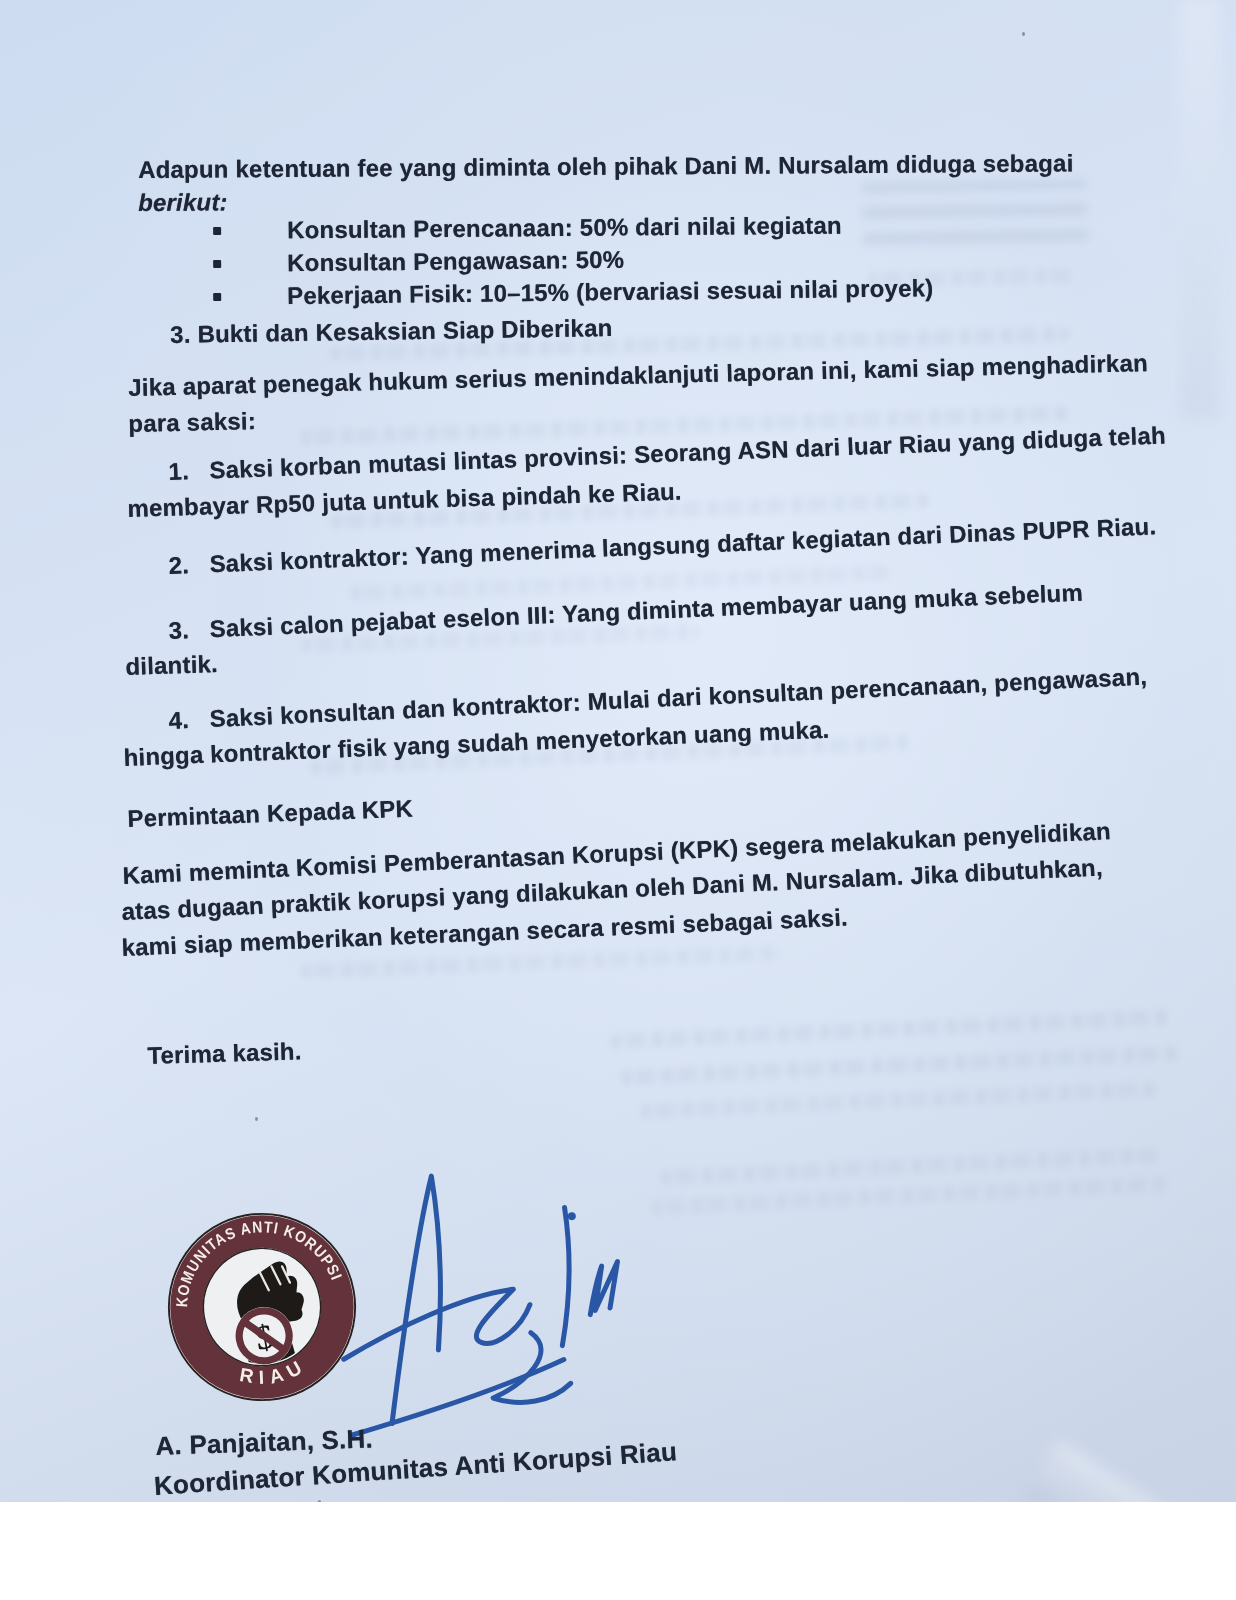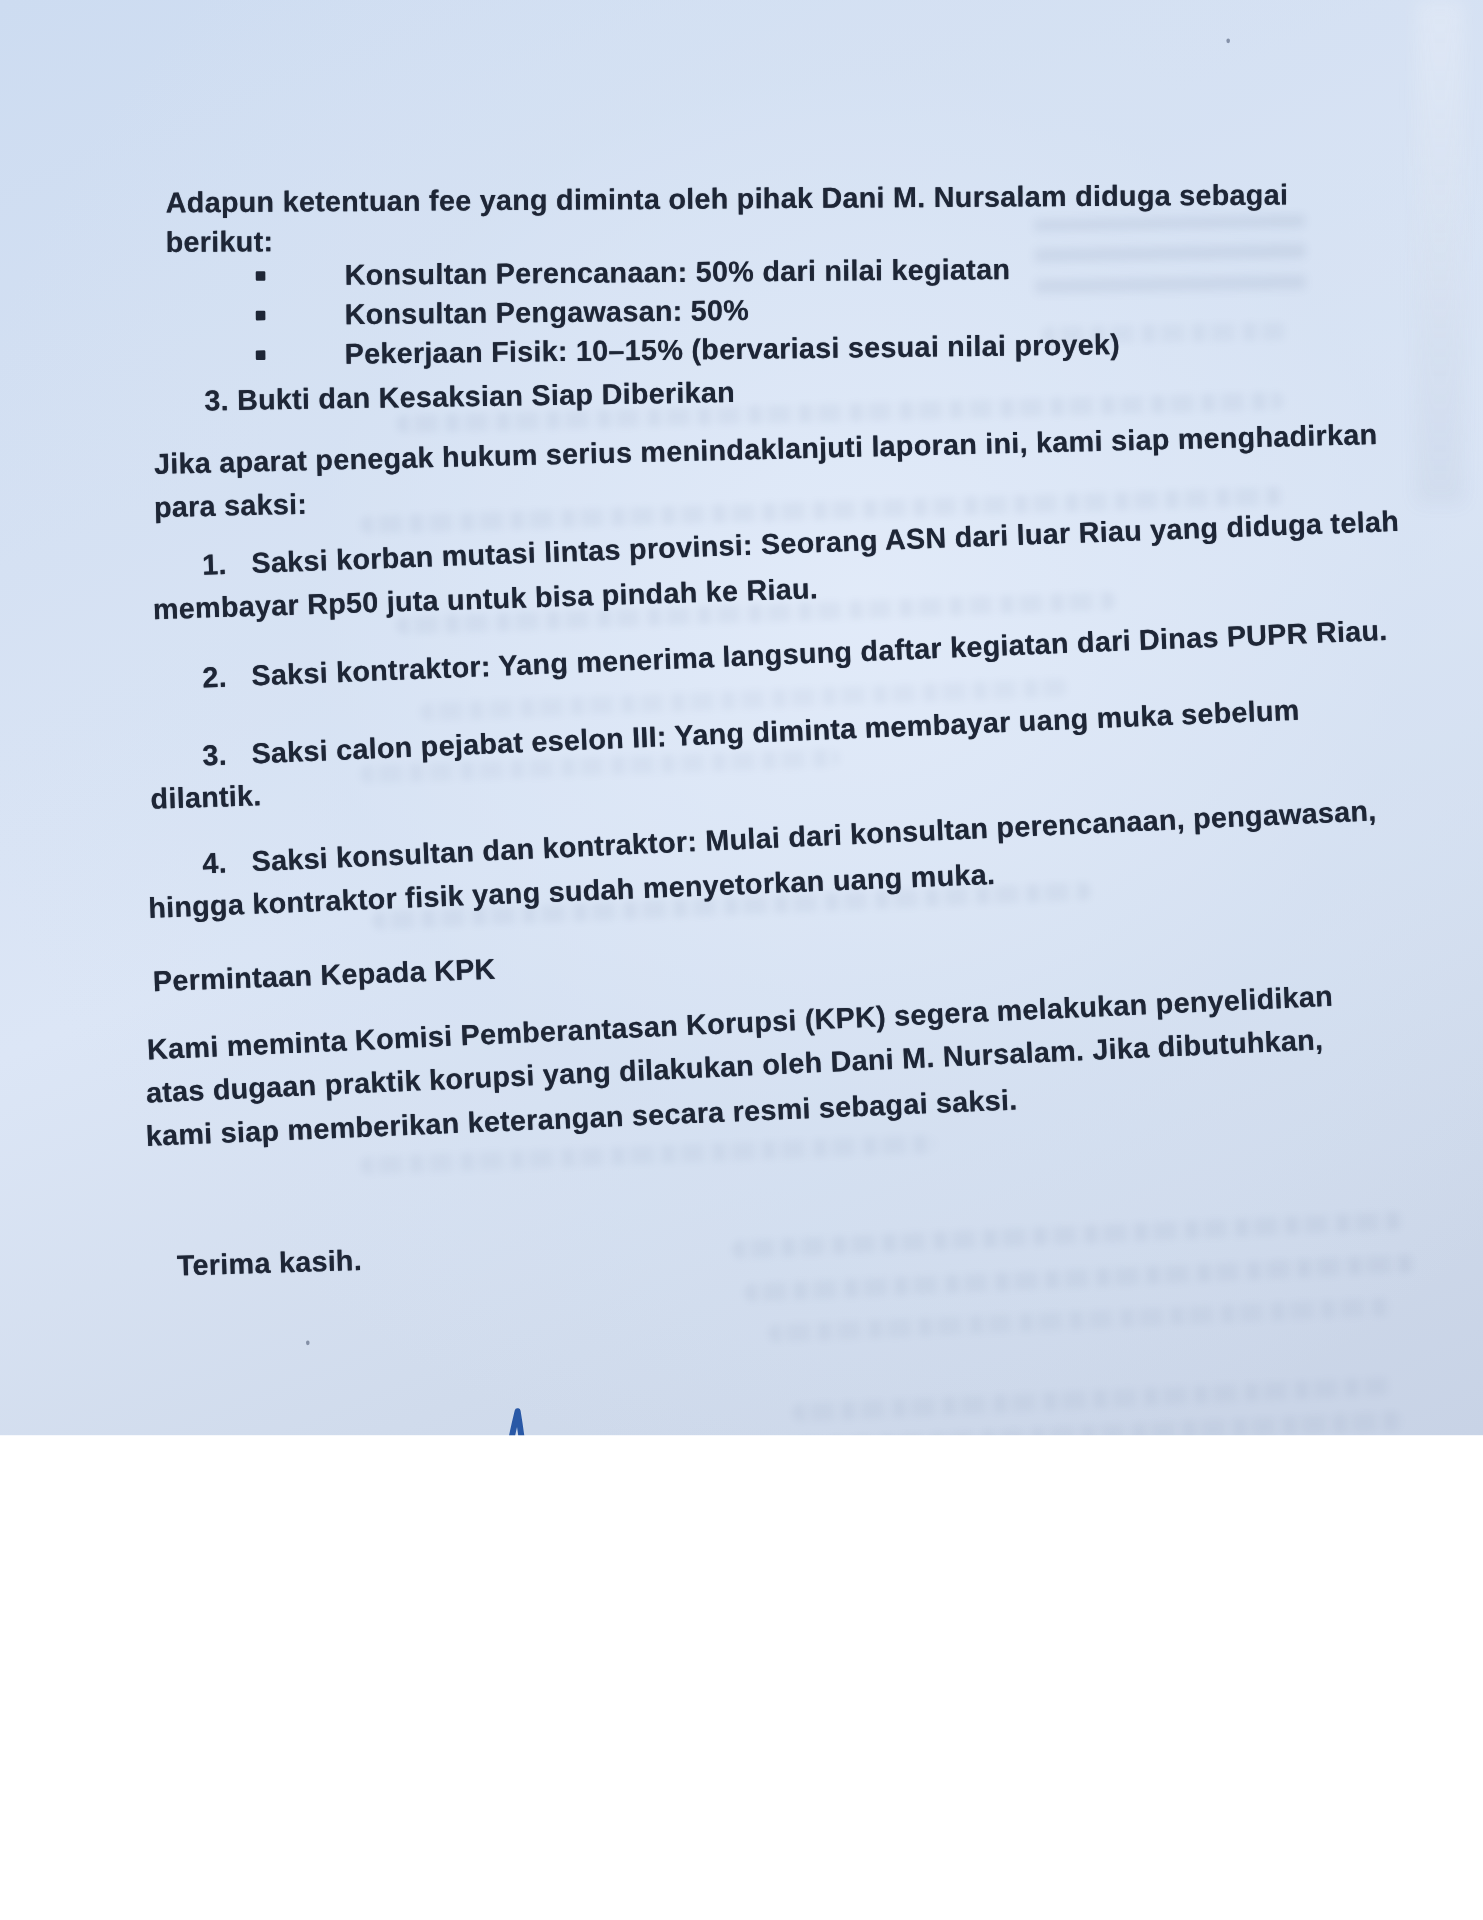--- a/index.html
+++ b/index.html
@@ -1,21 +1,21 @@
 <!DOCTYPE html>
 <html><head>
 <meta charset="utf-8">
 <style>
   html,body{margin:0;padding:0;}
   body{
     width:1236px;height:1600px;overflow:hidden;
     font-family:"Liberation Sans","DejaVu Sans",sans-serif;
   }
   .page{
-    position:relative;width:1236px;height:1196px;overflow:hidden;
+    position:relative;width:1236px;height:1502px;overflow:hidden;
     background:
       radial-gradient(ellipse at 58% 42%, rgba(226,235,249,.9) 0%, rgba(214,226,243,.6) 45%, rgba(0,0,0,0) 75%),
       linear-gradient(158deg,#cddcf1 0%,#d5e1f3 28%,#dce6f6 52%,#d0dbec 78%,#c8d3e6 100%);
   }
   .ln{
     position:absolute;white-space:pre;
     font-size:24px;font-weight:600;line-height:1.25;
     color:#1e2636;letter-spacing:.2px;
     text-shadow:0 0 .7px rgba(30,38,54,.75);
     transform-origin:left top;
@@ -64,21 +64,21 @@
   <div class="ghost" style="left:660px;top:1170px;width:500px;opacity:.13;transform:rotate(-2.6deg);"></div>
   <div class="ghost" style="left:650px;top:1200px;width:520px;opacity:.12;transform:rotate(-2.6deg);"></div>
 
   <div class="speck" style="left:1022px;top:32px;"></div>
   <div class="speck" style="left:255px;top:1117px;"></div>
   <div class="speck" style="left:318px;top:1500px;"></div>
   <div class="crease" style="left:1060px;top:1440px;width:300px;height:70px;transform:rotate(33deg);"></div>
   <div class="crease" style="left:1180px;top:0;width:40px;height:420px;opacity:.6;"></div>
 
   <div class="ln" style="left:138px;top:155px;transform:rotate(-0.4deg);">Adapun ketentuan fee yang diminta oleh pihak Dani M. Nursalam diduga sebagai</div>
-  <div class="ln" style="left:138px;top:188px;transform:rotate(-0.4deg);">berikut:</div>
+  <div class="ln" style="left:138px;top:188px;transform:rotate(-0.4deg);font-style:italic;">berikut:</div>
 
   <div class="ln" style="left:213px;top:216px;transform:rotate(-0.5deg);"><span class="bullet-sq"></span><span>Konsultan Perencanaan: 50% dari nilai kegiatan</span></div>
   <div class="ln" style="left:213px;top:249px;transform:rotate(-0.6deg);"><span class="bullet-sq"></span><span>Konsultan Pengawasan: 50%</span></div>
   <div class="ln" style="left:213px;top:282px;transform:rotate(-0.7deg);"><span class="bullet-sq"></span><span>Pekerjaan Fisik: 10–15% (bervariasi sesuai nilai proyek)</span></div>
 
   <div class="ln" style="left:170px;top:320px;transform:rotate(-0.9deg);">3. Bukti dan Kesaksian Siap Diberikan</div>
 
   <div class="ln" style="left:128px;top:373px;transform:rotate(-1.4deg);">Jika aparat penegak hukum serius menindaklanjuti laporan ini, kami siap menghadirkan</div>
   <div class="ln" style="left:128px;top:409px;transform:rotate(-1.3deg);">para saksi:</div>
 

